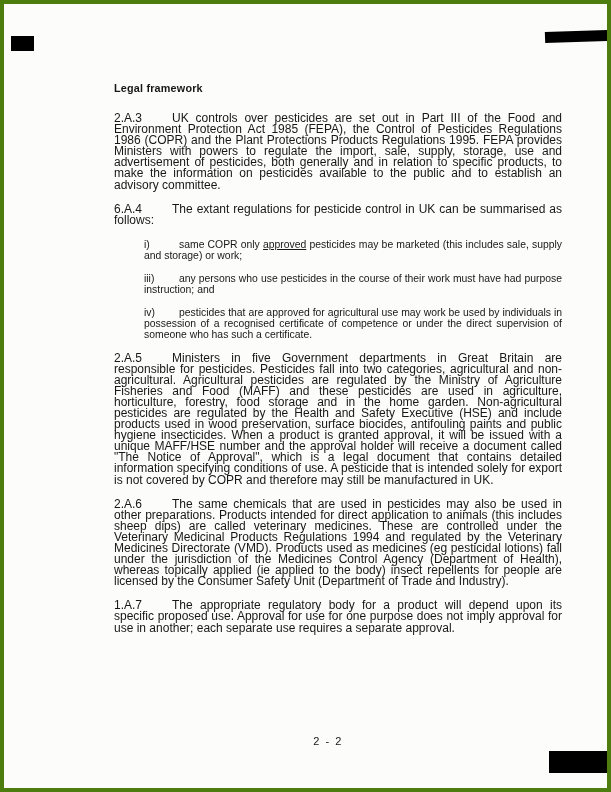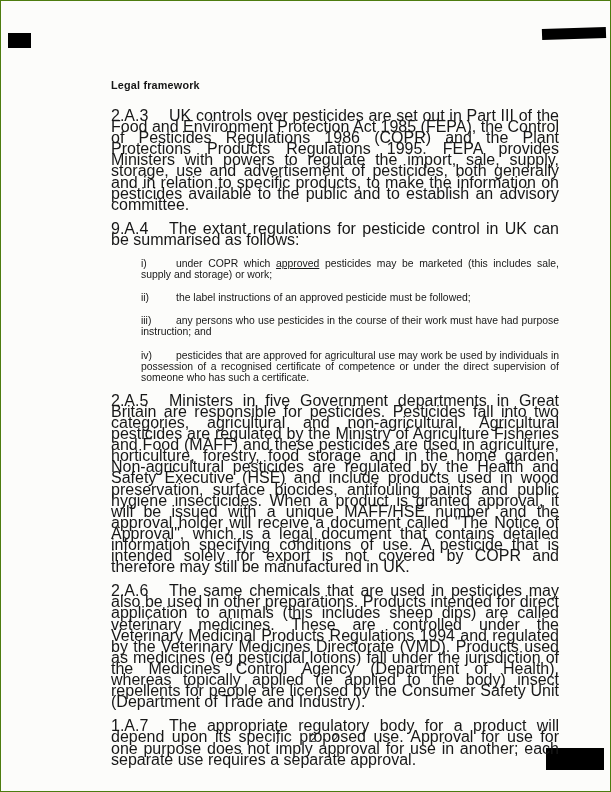--- a/index.html
+++ b/index.html
@@ -1,21 +1,21 @@
 <!DOCTYPE html>
 <html><head>
 <meta charset="utf-8">
 <style>
   html, body { margin: 0; padding: 0; background: #ffffff; }
   .page {
     position: relative;
     width: 611px;
     height: 792px;
     background: #fcfcfa;
-    border: 1px solid #4d7c0f;
+    border: 4px solid #4d7c0f;
     box-sizing: border-box;
     font-family: "Liberation Sans", sans-serif;
     color: #171717;
     overflow: hidden;
   }
   .scan-mark { position: absolute; background: #000; }
   .scan-mark.tl { left: 7px;  top: 32px;  width: 23px; height: 15px; }
   .scan-mark.tr { left: 541px; top: 27px; width: 64px; height: 11px; transform: rotate(-2deg); }
   .scan-mark.br { left: 545px; top: 747px; width: 58px; height: 22px; }
   .content {
@@ -24,21 +24,21 @@
     top: 78px;
     width: 448px;
   }
   h1.doc-heading {
     font-size: 10.8px;
     font-weight: bold;
     margin: 0 0 19px 0;
     letter-spacing: 0.2px;
   }
   p.para {
-    font-size: 16px;
+    font-size: 12px;
     line-height: 11.1px;
     text-align: justify;
     margin: 0 0 13px 0;
   }
   .pnum { display: inline-block; width: 58px; }
   .list { margin-left: 30px; }
   p.item {
     font-size: 10.4px;
     line-height: 11.1px;
     text-align: justify;
@@ -64,27 +64,26 @@
   <div class="scan-mark tl"></div>
   <div class="scan-mark tr"></div>
   <div class="scan-mark br"></div>
 
   <div class="content">
 
     <h1 class="doc-heading">Legal framework</h1>
 
     <p class="para"><span class="pnum">2.A.3</span><span>UK controls over pesticides are set out in Part III of the Food and Environment Protection Act 1985 (FEPA), the Control of Pesticides Regulations 1986 (COPR) and the Plant Protections Products Regulations 1995. FEPA provides Ministers with powers to regulate the import, sale, supply, storage, use and advertisement of pesticides, both generally and in relation to specific products, to make the information on pesticides available to the public and to establish an advisory committee.</span></p>
 
-    <p class="para"><span class="pnum">9.A.4</span><span>The extant regulations for pesticide control in UK can be summarised as follows:</span></p>
+    <p class="para"><span class="pnum">6.A.4</span><span>The extant regulations for pesticide control in UK can be summarised as follows:</span></p>
 
     <div class="list">
 
-      <p class="item"><span class="inum">i)</span><span>under COPR which </span><span class="u">approved</span><span> pesticides may be marketed (this includes sale, supply and storage) or work;</span></p>
+      <p class="item"><span class="inum">i)</span><span>same COPR only </span><span class="u">approved</span><span> pesticides may be marketed (this includes sale, supply and storage) or work;</span></p>
 
-      <p class="item"><span class="inum">ii)</span><span>the label instructions of an approved pesticide must be followed;</span></p>
 
       <p class="item"><span class="inum">iii)</span><span>any persons who use pesticides in the course of their work must have had purpose instruction; and</span></p>
 
       <p class="item"><span class="inum">iv)</span><span>pesticides that are approved for agricultural use may work be used by individuals in possession of a recognised certificate of competence or under the direct supervision of someone who has such a certificate.</span></p>
 
     </div>
 
     <p class="para"><span class="pnum">2.A.5</span><span>Ministers in five Government departments in Great Britain are responsible for pesticides. Pesticides fall into two categories, agricultural and non-agricultural. Agricultural pesticides are regulated by the Ministry of Agriculture Fisheries and Food (MAFF) and these pesticides are used in agriculture, horticulture, forestry, food storage and in the home garden. Non-agricultural pesticides are regulated by the Health and Safety Executive (HSE) and include products used in wood preservation, surface biocides, antifouling paints and public hygiene insecticides. When a product is granted approval, it will be issued with a unique MAFF/HSE number and the approval holder will receive a document called "The Notice of Approval", which is a legal document that contains detailed information specifying conditions of use. A pesticide that is intended solely for export is not covered by COPR and therefore may still be manufactured in UK.</span></p>
 
     <p class="para"><span class="pnum">2.A.6</span><span>The same chemicals that are used in pesticides may also be used in other preparations. Products intended for direct application to animals (this includes sheep dips) are called veterinary medicines. These are controlled under the Veterinary Medicinal Products Regulations 1994 and regulated by the Veterinary Medicines Directorate (VMD). Products used as medicines (eg pesticidal lotions) fall under the jurisdiction of the Medicines Control Agency (Department of Health), whereas topically applied (ie applied to the body) insect repellents for people are licensed by the Consumer Safety Unit (Department of Trade and Industry).</span></p>

